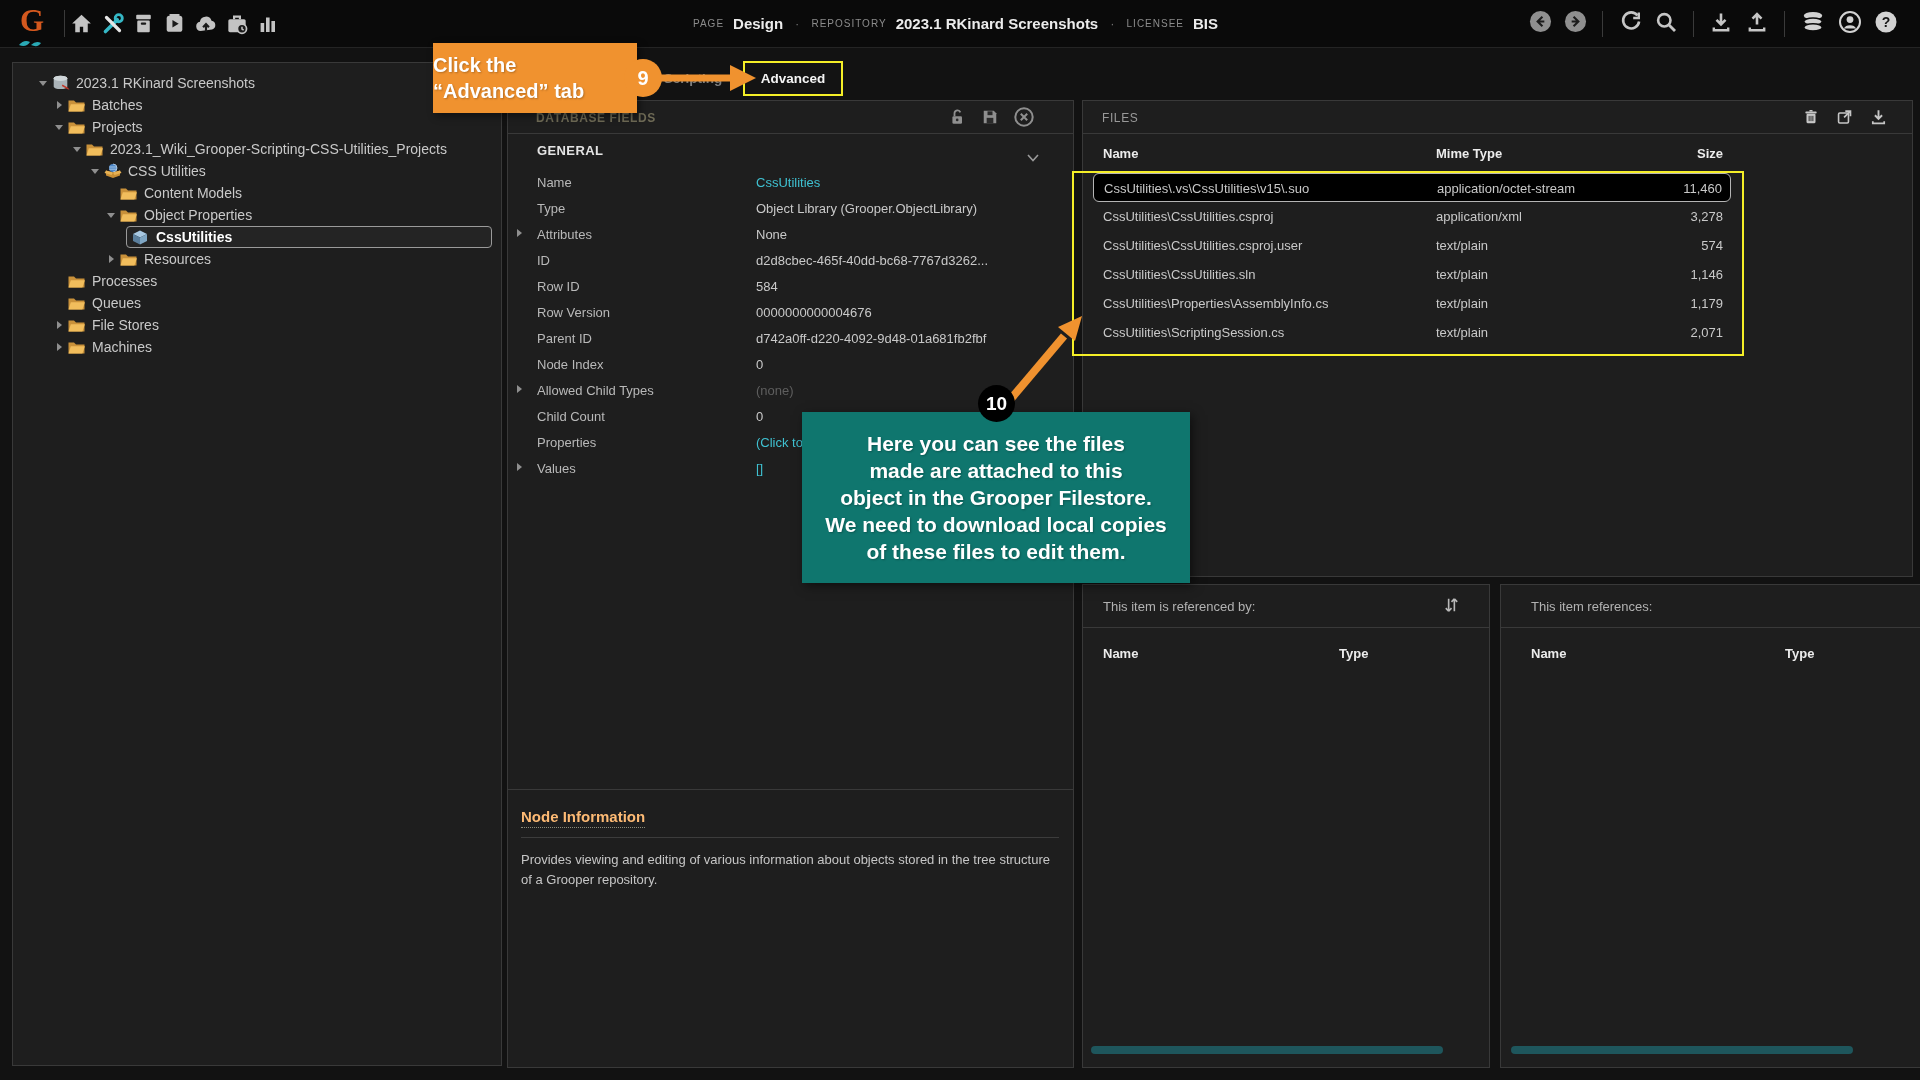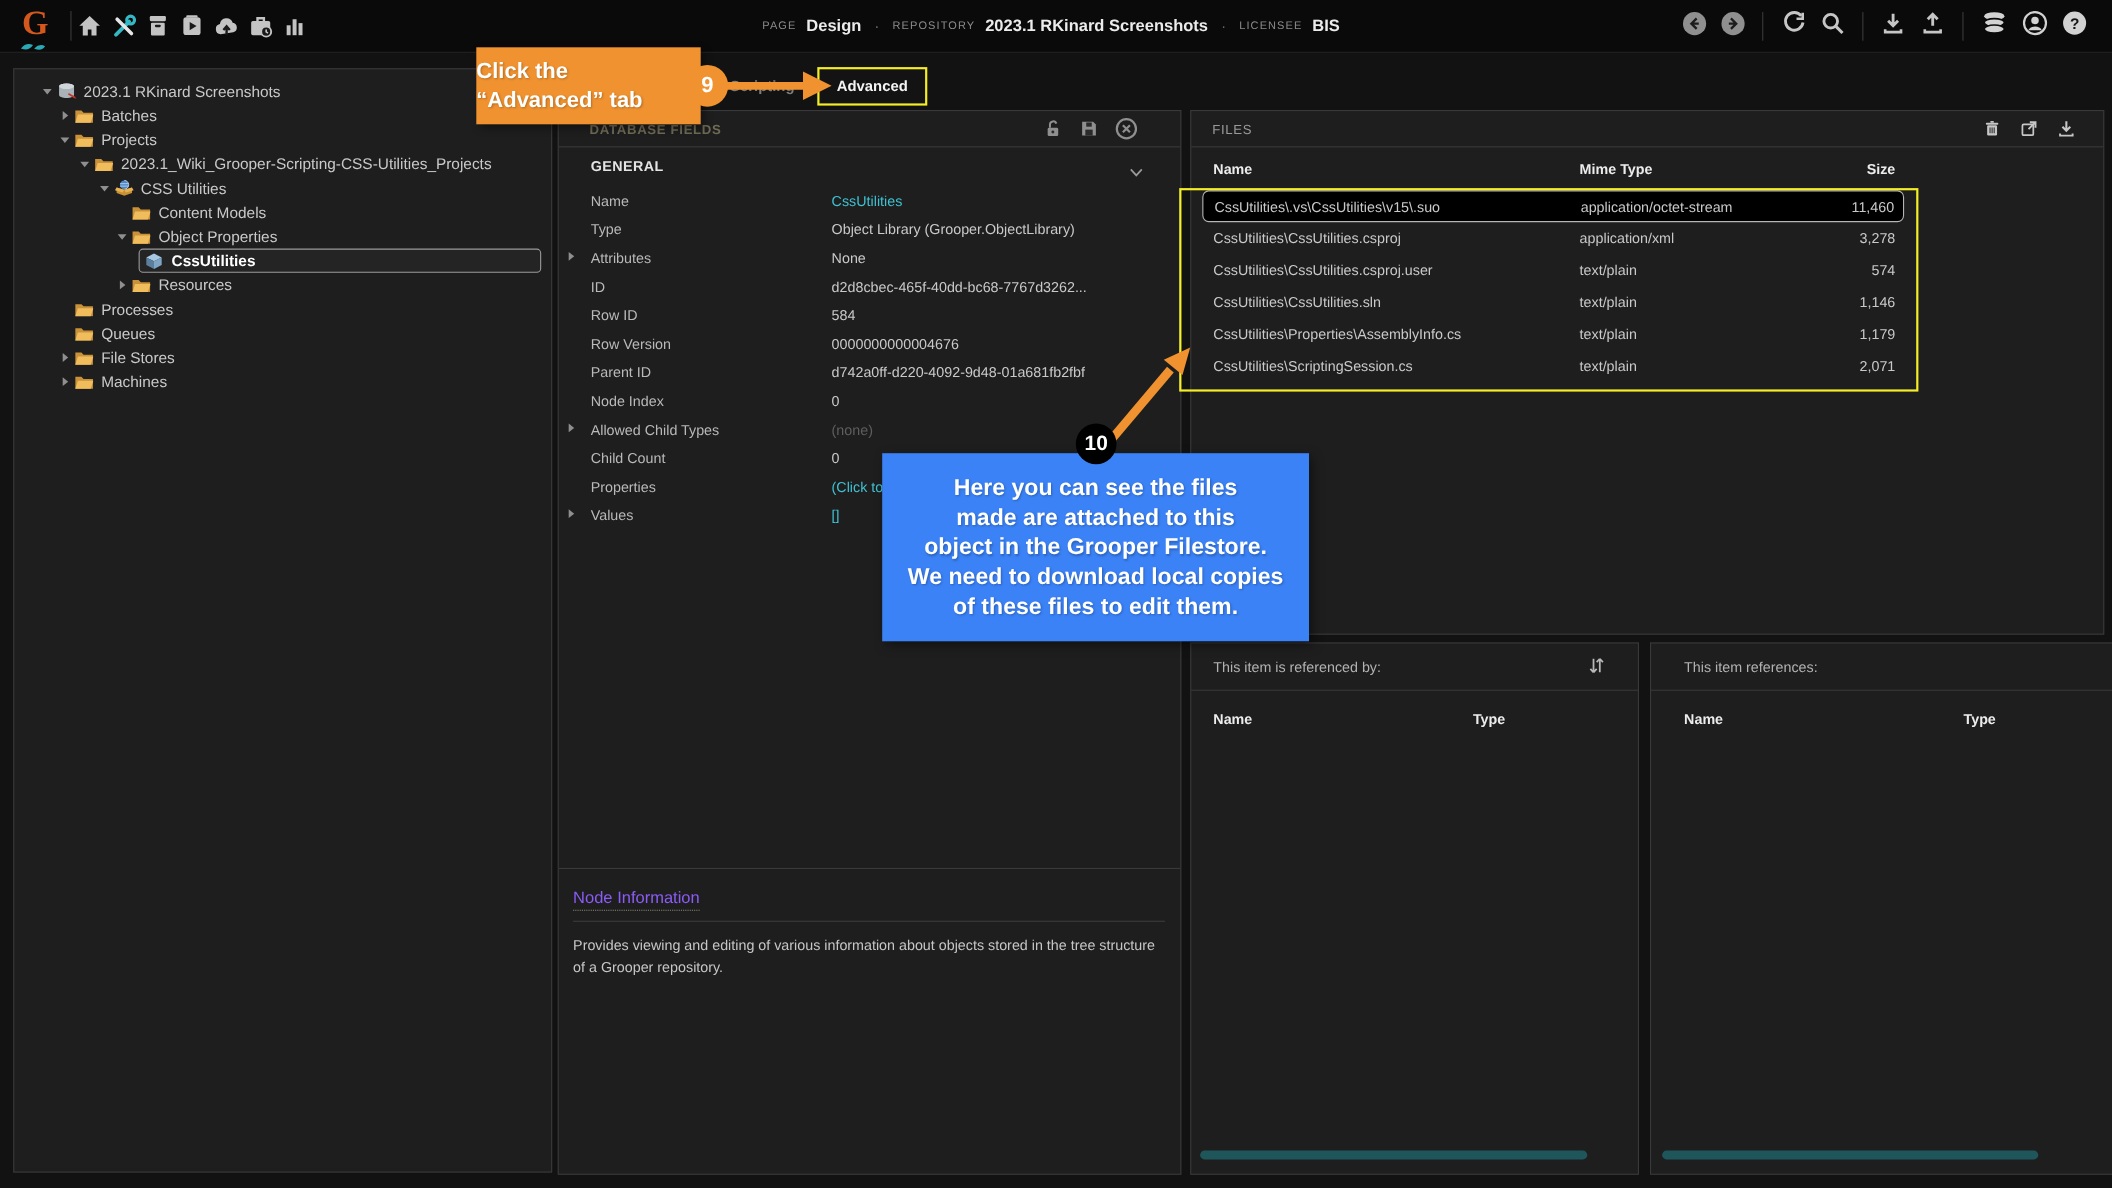--- a/index.html
+++ b/index.html
@@ -48,21 +48,21 @@
   .general-title{position:absolute;left:29px;top:6px;font-weight:bold;font-size:13px;color:#e4e4e4;letter-spacing:.4px}
   .general-chevron{position:absolute;right:34px;top:11px}
   .props{position:absolute;left:0;top:68px;width:100%}
   .prow{height:26px;position:relative;font-size:13px}
   .pexp{position:absolute;left:9px;top:8px;width:0;height:0;border-left:5px solid #8f8f8f;border-top:4px solid transparent;border-bottom:4px solid transparent}
   .plabel{position:absolute;left:29px;top:6px;color:#b9b9b9;white-space:nowrap}
   .pvalue{position:absolute;left:248px;top:6px;color:#c9c9c9;white-space:nowrap}
   .pvalue[data-tone="cyan"]{color:#3fc1d1}
   .pvalue[data-tone="dim"]{color:#5e5e5e}
   .node-info{position:absolute;left:0;top:688px;width:100%;border-top:1px solid #393939;padding:18px 14px 0 13px;box-sizing:border-box}
-  .ni-title{display:inline-block;font-size:15px;font-weight:normal;color:#8b5cf6;border-bottom:1px dotted #8a8a7a;padding-bottom:2px}
+  .ni-title{display:inline-block;font-size:15px;font-weight:bold;color:#fdba74;border-bottom:1px dotted #8a8a7a;padding-bottom:2px}
   .ni-rule{height:1px;background:#3c3c3c;margin-top:9px}
   .ni-desc{margin-top:12px;font-size:13px;line-height:20px;color:#c6c6c6;max-width:545px}
   
   #files-panel{left:1082px;top:100px;width:831px;height:477px}
   .fp-header{height:32px;border-bottom:1px solid #393939;position:relative}
   .fp-title{position:absolute;left:19px;top:10px;font-size:12px;letter-spacing:.6px;color:#999}
   .fp-icons{position:absolute;right:24px;top:6px;display:flex;gap:15px}
   .fp-cols{position:absolute;left:10px;top:40px;width:638px;height:26px}
   .fc{font-weight:bold;font-size:13px;color:#ececec;position:absolute;top:5px}
   .fc-name{left:10px}.fc-mime{left:343px}.fc-size{right:8px}
@@ -84,21 +84,21 @@
   #refby-panel .rc-name{left:20px}#refby-panel .rc-type{left:256px}
   #refs-panel .rc-name{left:30px}#refs-panel .rc-type{left:284px}
   .rp-scroll{position:absolute;bottom:13px;height:8px;background:#1e565c;border-radius:4px}
   #refby-panel .rp-scroll{left:8px;width:352px}
   #refs-panel .rp-scroll{left:10px;width:342px}
   
   #callout9{position:absolute;left:433px;top:43px;width:204px;height:70px;background:#f0922f;z-index:35;display:flex;flex-direction:column;align-items:flex-start;justify-content:center;box-shadow:3px 3px 8px rgba(0,0,0,.45)}
   .c9-line{font-size:20px;font-weight:bold;color:#fff;line-height:26px;text-shadow:1px 1px 2px rgba(0,0,0,.25);white-space:nowrap}
   #callout9-num{position:absolute;left:624px;top:59px;width:38px;height:38px;border-radius:50%;background:#f0922f;z-index:36;display:flex;align-items:center;justify-content:center;font-size:20px;font-weight:bold;color:#fff}
   #arrow9{position:absolute;left:640px;top:55px;z-index:37;pointer-events:none}
-  #callout10{position:absolute;left:802px;top:412px;width:388px;height:171px;background:#3b82f6;z-index:35;display:flex;flex-direction:column;align-items:center;justify-content:center;box-shadow:3px 3px 10px rgba(0,0,0,.5)}
+  #callout10{position:absolute;left:802px;top:412px;width:388px;height:171px;background:#0f766e;z-index:35;display:flex;flex-direction:column;align-items:center;justify-content:center;box-shadow:3px 3px 10px rgba(0,0,0,.5)}
   .c10-line{font-size:21px;font-weight:bold;color:#fff;line-height:27px;text-shadow:1px 1px 2px rgba(0,0,0,.25);white-space:nowrap}
   #callout10-num{position:absolute;left:978px;top:385px;width:37px;height:37px;border-radius:50%;background:#000000;z-index:36;display:flex;align-items:center;justify-content:center;font-size:19px;font-weight:bold;color:#fff}
   #arrow10{position:absolute;left:990px;top:300px;z-index:34;pointer-events:none}
 </style>
 </head>
 <body>
 
 <div class="topbar">
   <div class="logo">G</div>
   <div class="logo-leaves">

